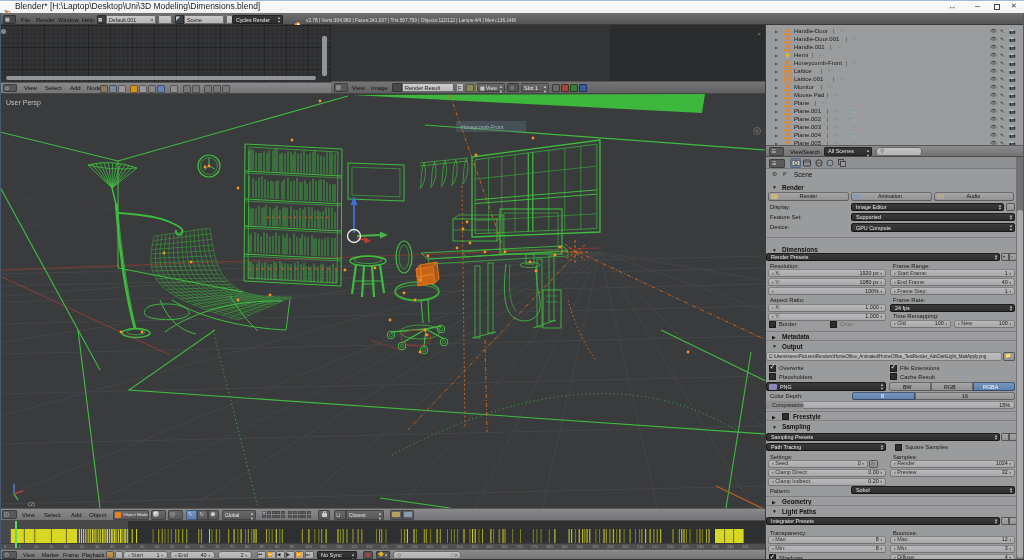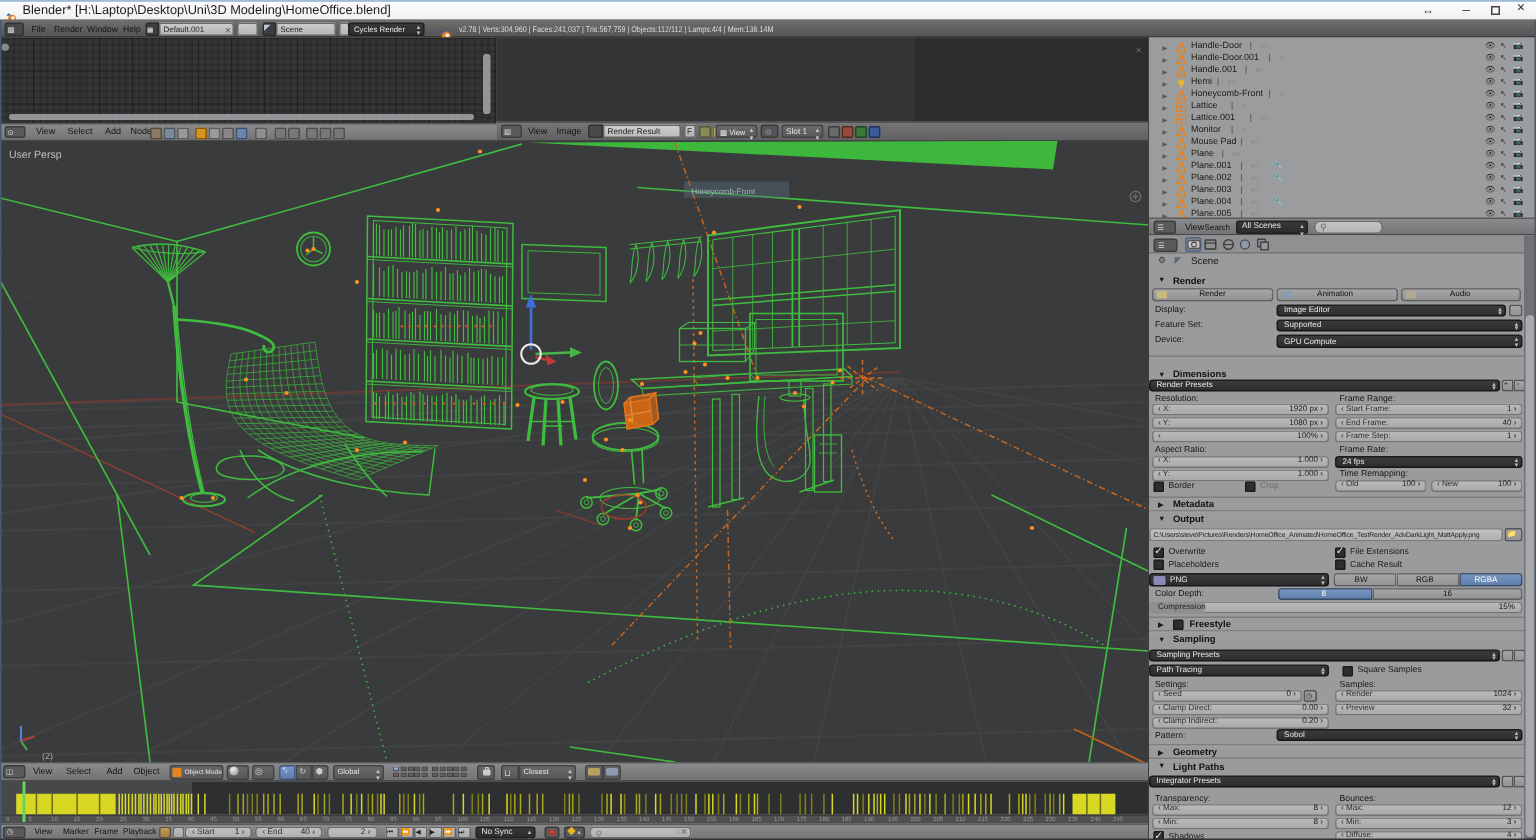--- a/index.html
+++ b/index.html
@@ -498,21 +498,21 @@
       <line x1="755" y1="131" x2="759" y2="131"></line>
       <line x1="757" y1="129" x2="757" y2="133"></line>
     </g>
   </svg>
 <div style="position:absolute;left:0px;top:0px;width:1024px;height:13px;background:linear-gradient(#fdfdfd,#eef0f2);border-top:1px solid #9dbbdd;"></div>
 <div style="position:absolute;left:4px;top:3px;width:8px;height:8px;"><svg width="8" height="8" viewBox="0 0 8 8">
       <circle cx="4" cy="4.4" r="2.6" fill="#e87f24"></circle>
       <circle cx="4.6" cy="4" r="1.1" fill="#fff"></circle>
       <path d="M0.2,2.6 L3.4,2.2 L1.6,0.9 Z" fill="#2a5caa"></path>
     </svg></div>
-<span style="position:absolute;left:15px;top:2px;font-size:8.5px;line-height:9.5px;color:#1c1c1c;white-space:nowrap;">Blender* [H:\Laptop\Desktop\Uni\3D Modeling\HomeOffice.blend]</span>
+<span style="position:absolute;left:15px;top:2px;font-size:8.5px;line-height:9.5px;color:#1c1c1c;white-space:nowrap;">Blender* [H:\Laptop\Desktop\Uni\3D Modeling\Dimensions.blend]</span>
 <span style="position:absolute;left:948px;top:2px;font-size:8px;line-height:9px;color:#333;white-space:nowrap;">↔</span>
 <span style="position:absolute;left:975px;top:1px;font-size:9px;line-height:10px;color:#333;white-space:nowrap;">–</span>
 <div style="position:absolute;left:994px;top:4px;width:6px;height:6px;border:1px solid #444;"></div>
 <span style="position:absolute;left:1011px;top:2px;font-size:7px;line-height:8px;color:#333;white-space:nowrap;">✕</span>
 <div style="position:absolute;left:0px;top:13px;width:1024px;height:12px;background:linear-gradient(#6f6f6f,#555557);border-bottom:1px solid #3a3a3a;"></div>
 <div style="position:absolute;left:3px;top:15px;width:13px;height:9px;background:#48484a;border-radius:2px;box-shadow:inset 0 0 0 1px #333;">
     <span style="position:absolute;left:2px;top:1px;font-size:5px;color:#ddd;">▩</span>
   </div>
 <span style="position:absolute;left:21px;top:16.5px;font-size:5.8px;line-height:6.8px;color:#141414;white-space:nowrap;">File</span>
 <span style="position:absolute;left:36px;top:16.5px;font-size:5.8px;line-height:6.8px;color:#141414;white-space:nowrap;">Render</span>

